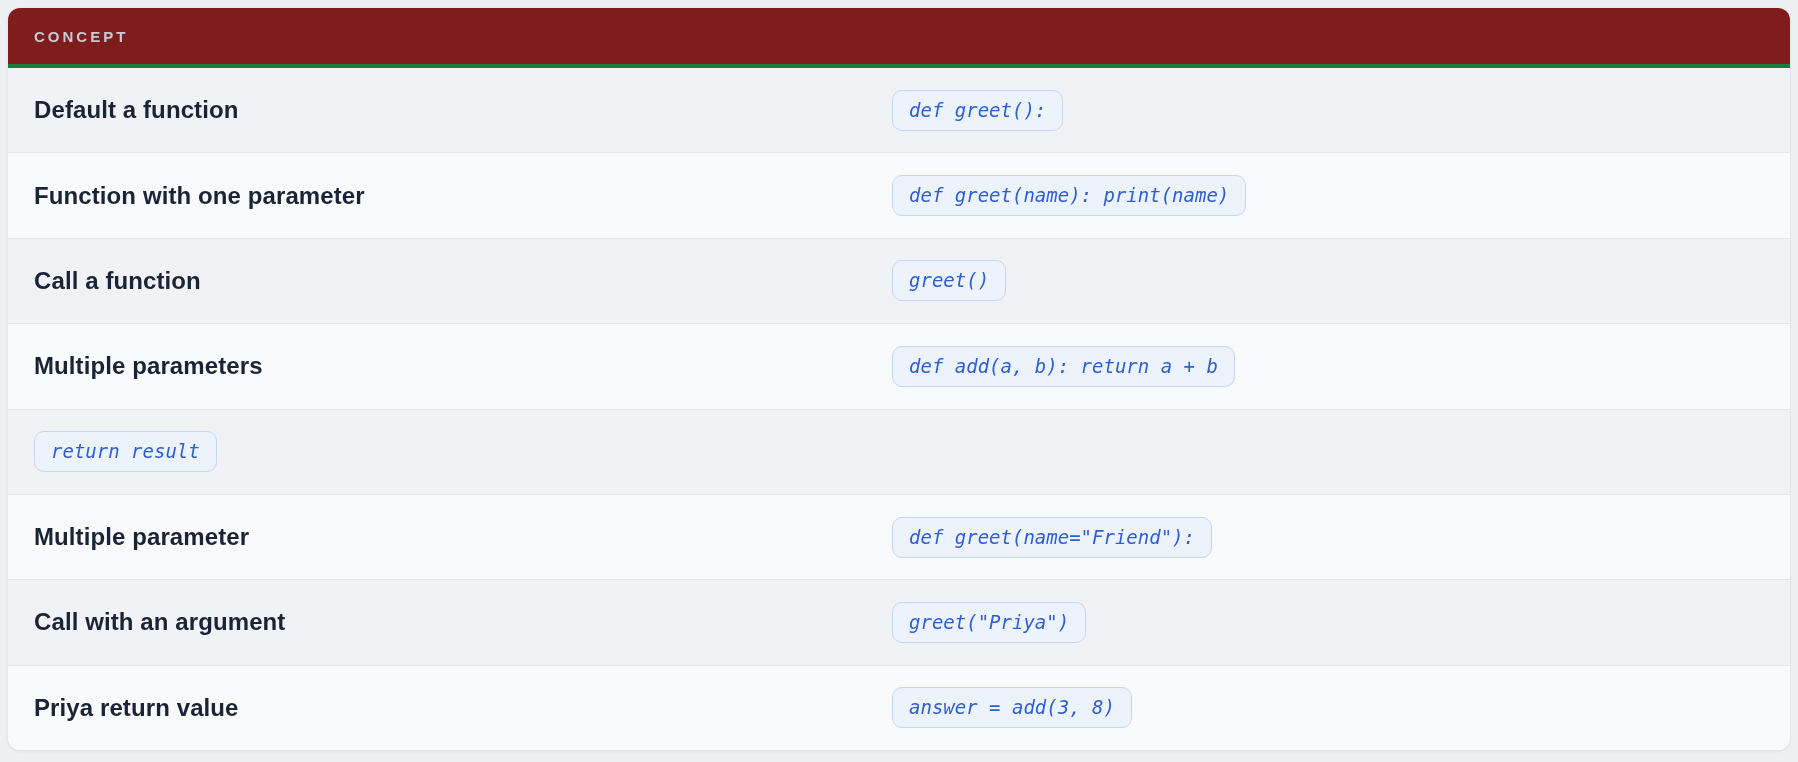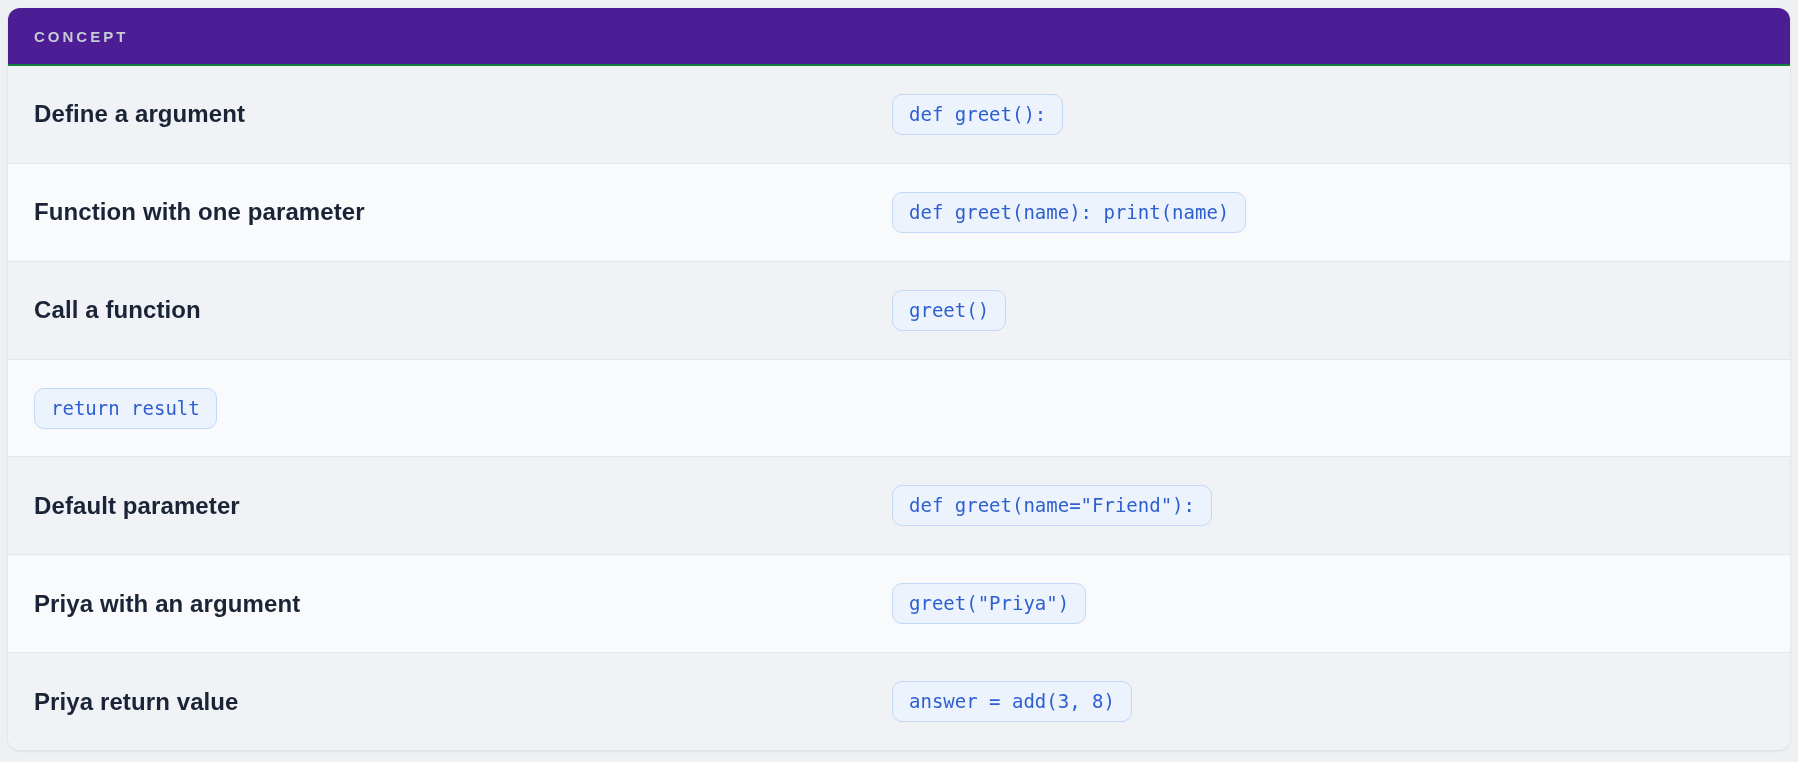--- a/index.html
+++ b/index.html
@@ -19,22 +19,22 @@
     height: 742px;
     border-radius: 12px;
     overflow: hidden;
     background: #f8fafc;
     box-shadow: 0 1px 3px rgba(16, 24, 40, 0.10);
     display: flex;
     flex-direction: column;
   }
   .thead {
     flex: 0 0 56px;
-    background: #4c1d95;
-    border-bottom: 2px solid #15803d;
+    background: #7f1d1d;
+    border-bottom: 4px solid #15803d;
     display: grid;
     grid-template-columns: 858px 1fr;
     align-items: center;
   }
   .th {
     color: #c6cbd6;
     font-size: 15px;
     font-weight: bold;
     letter-spacing: 3px;
     padding-left: 26px;
@@ -64,61 +64,68 @@
   .code-chip {
     display: inline-block;
     background: #edf3fc;
     border: 1.5px solid #c3d7f7;
     border-radius: 10px;
     padding: 8px 16px 9px 16px;
     font-family: "DejaVu Sans Mono", "Liberation Mono", monospace;
     font-size: 19px;
     color: #2d5fd1;
     white-space: nowrap;
+    font-style: italic;
   }
 </style>
 </head>
 <body>
 
 <div class="card">
   <div class="thead">
     <div class="th">CONCEPT</div>
   </div>
 
 <div class="row">
-    <div class="concept-cell">Define a argument</div>
+    <div class="concept-cell">Default a function</div>
     <div class="code-cell">
       <span class="code-chip">def greet():</span>
     </div>
   </div>
     <div class="row">
     <div class="concept-cell">Function with one parameter</div>
     <div class="code-cell">
       <span class="code-chip">def greet(name): print(name)</span>
     </div>
   </div>
     <div class="row">
     <div class="concept-cell">Call a function</div>
     <div class="code-cell">
       <span class="code-chip">greet()</span>
     </div>
   </div>
     <div class="row">
+    <div class="concept-cell">Multiple parameters</div>
+    <div class="code-cell">
+      <span class="code-chip">def add(a, b): return a + b</span>
+    </div>
+  </div>
+    <div class="row">
     <div class="code-cell">
       <span class="code-chip">return result</span>
     </div>
   </div>
     <div class="row">
-    <div class="concept-cell">Default parameter</div>
+    <div class="concept-cell">Multiple parameter</div>
     <div class="code-cell">
       <span class="code-chip">def greet(name="Friend"):</span>
     </div>
   </div>
     <div class="row">
-    <div class="concept-cell">Priya with an argument</div>
+    <div class="concept-cell">Call with an argument</div>
     <div class="code-cell">
       <span class="code-chip">greet("Priya")</span>
     </div>
   </div>
     <div class="row">
     <div class="concept-cell">Priya return value</div>
     <div class="code-cell">
       <span class="code-chip">answer = add(3, 8)</span>
     </div>
   </div>

